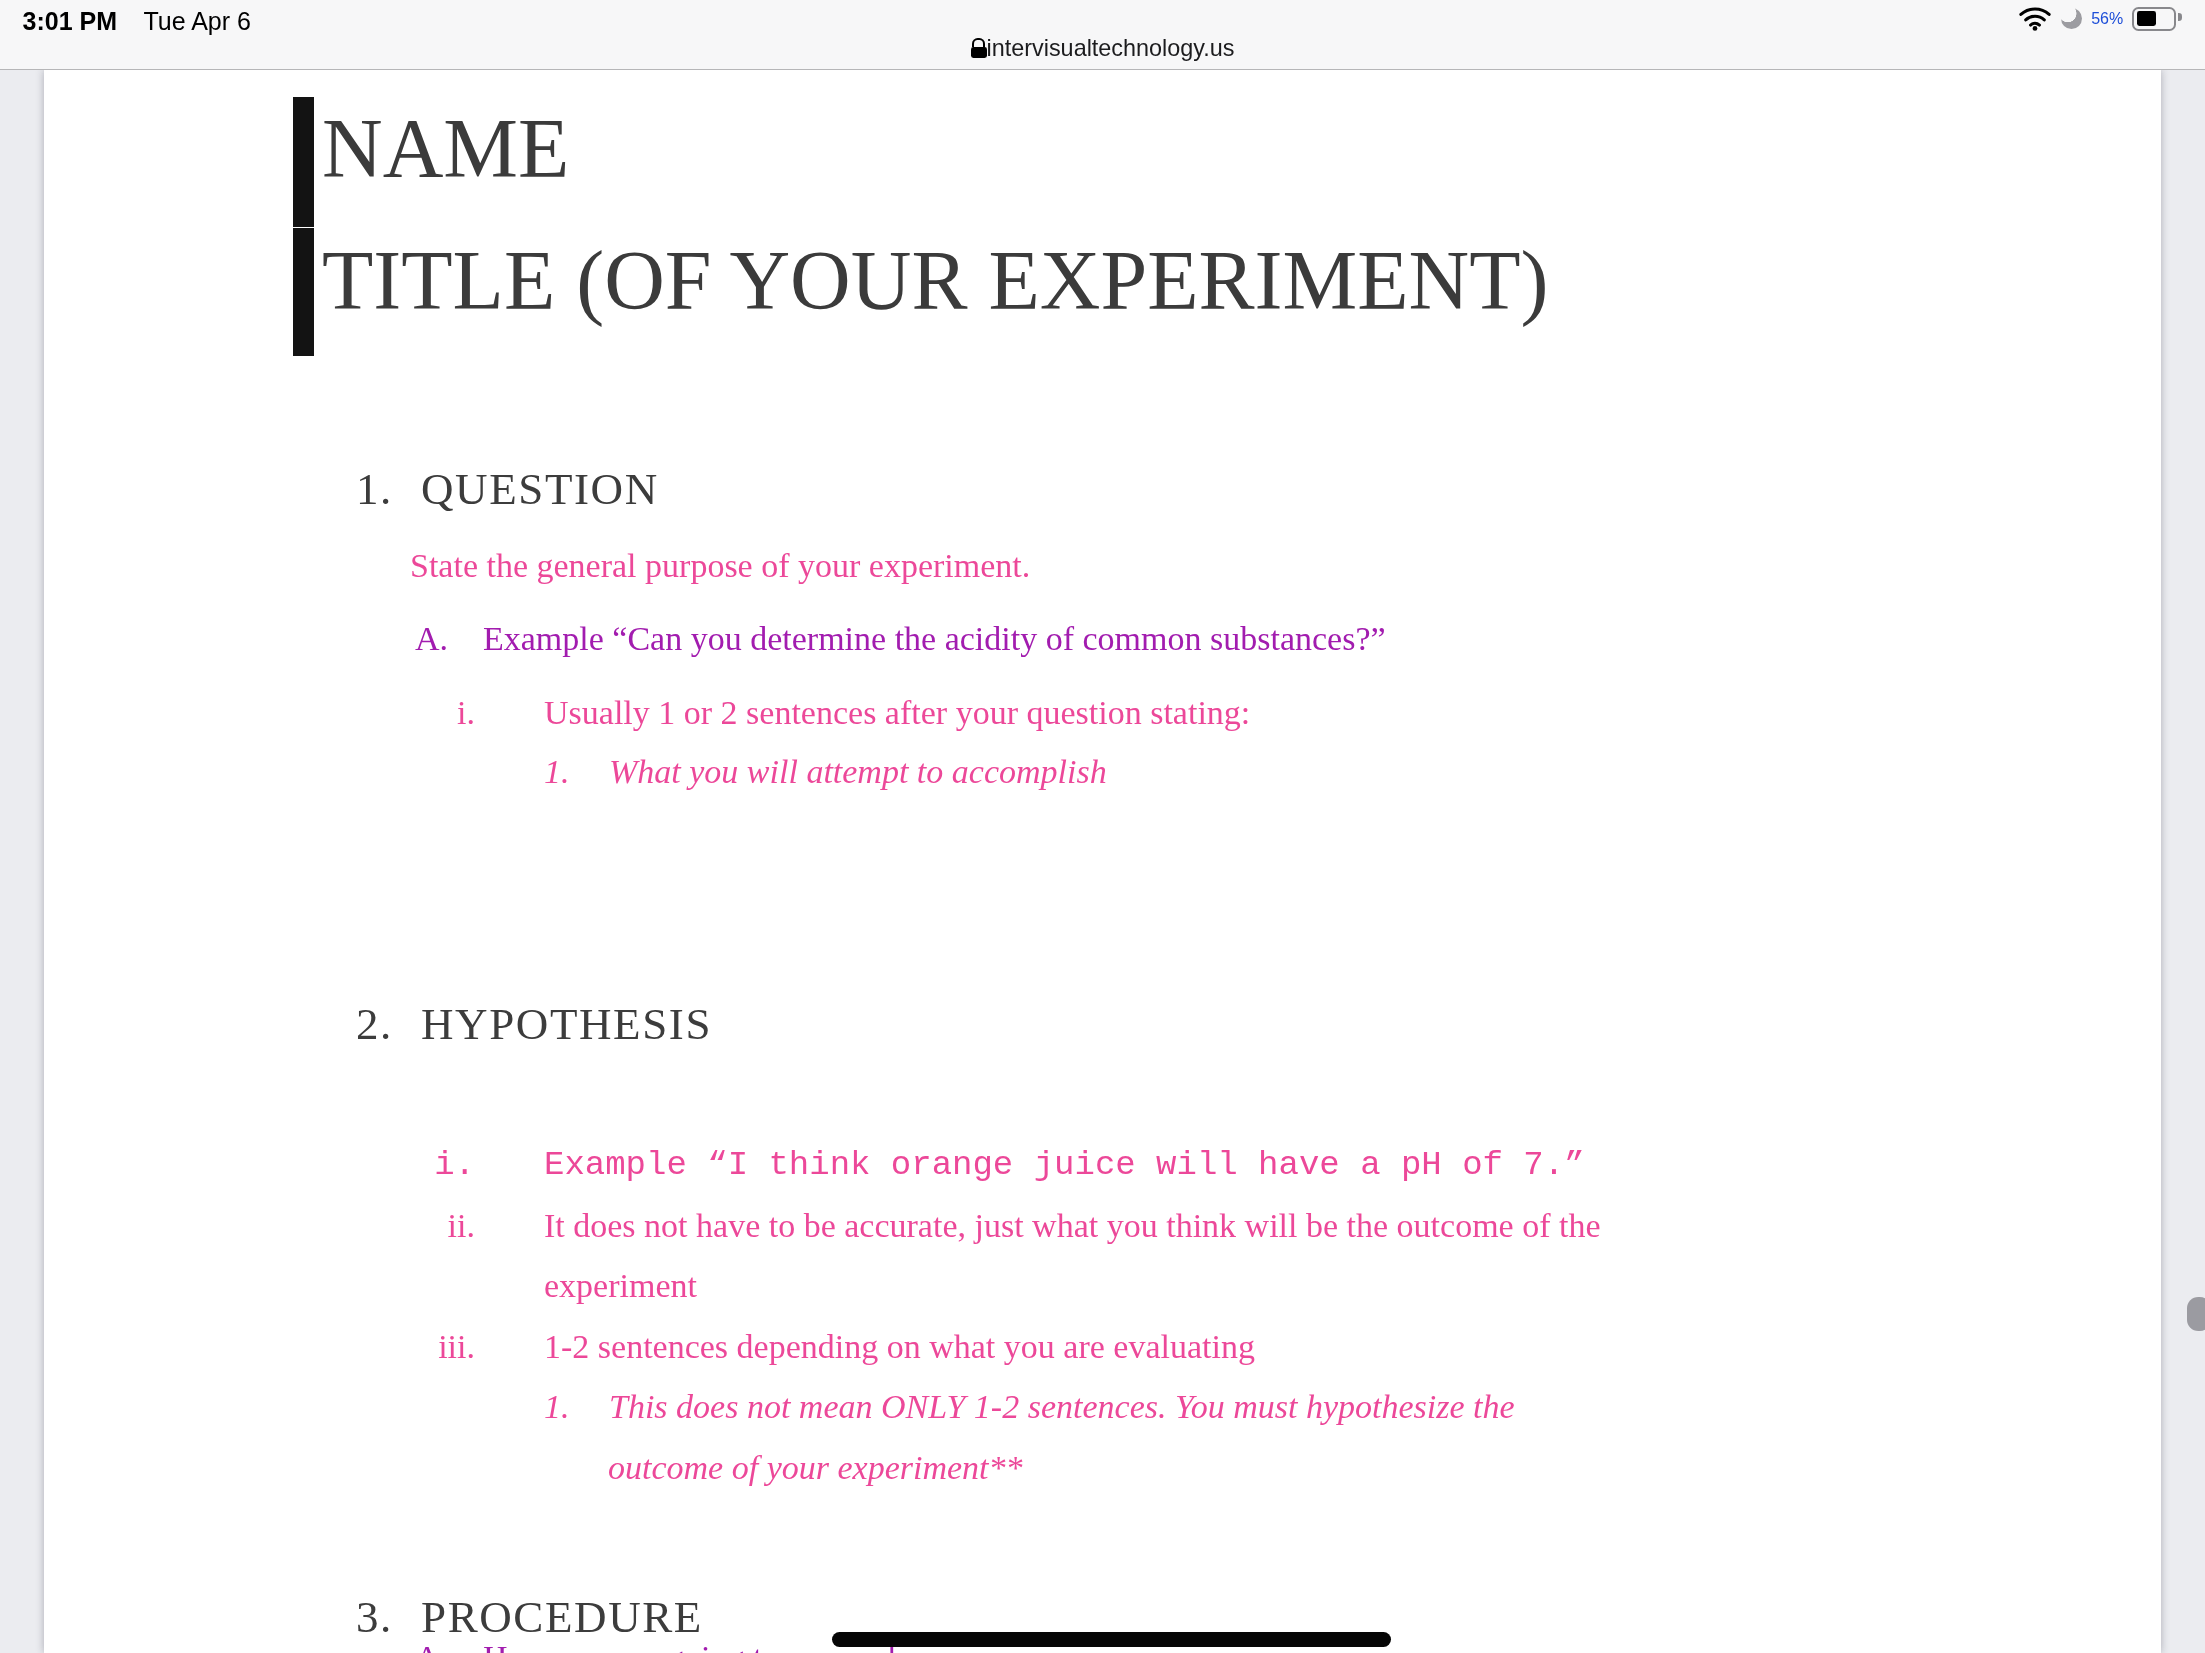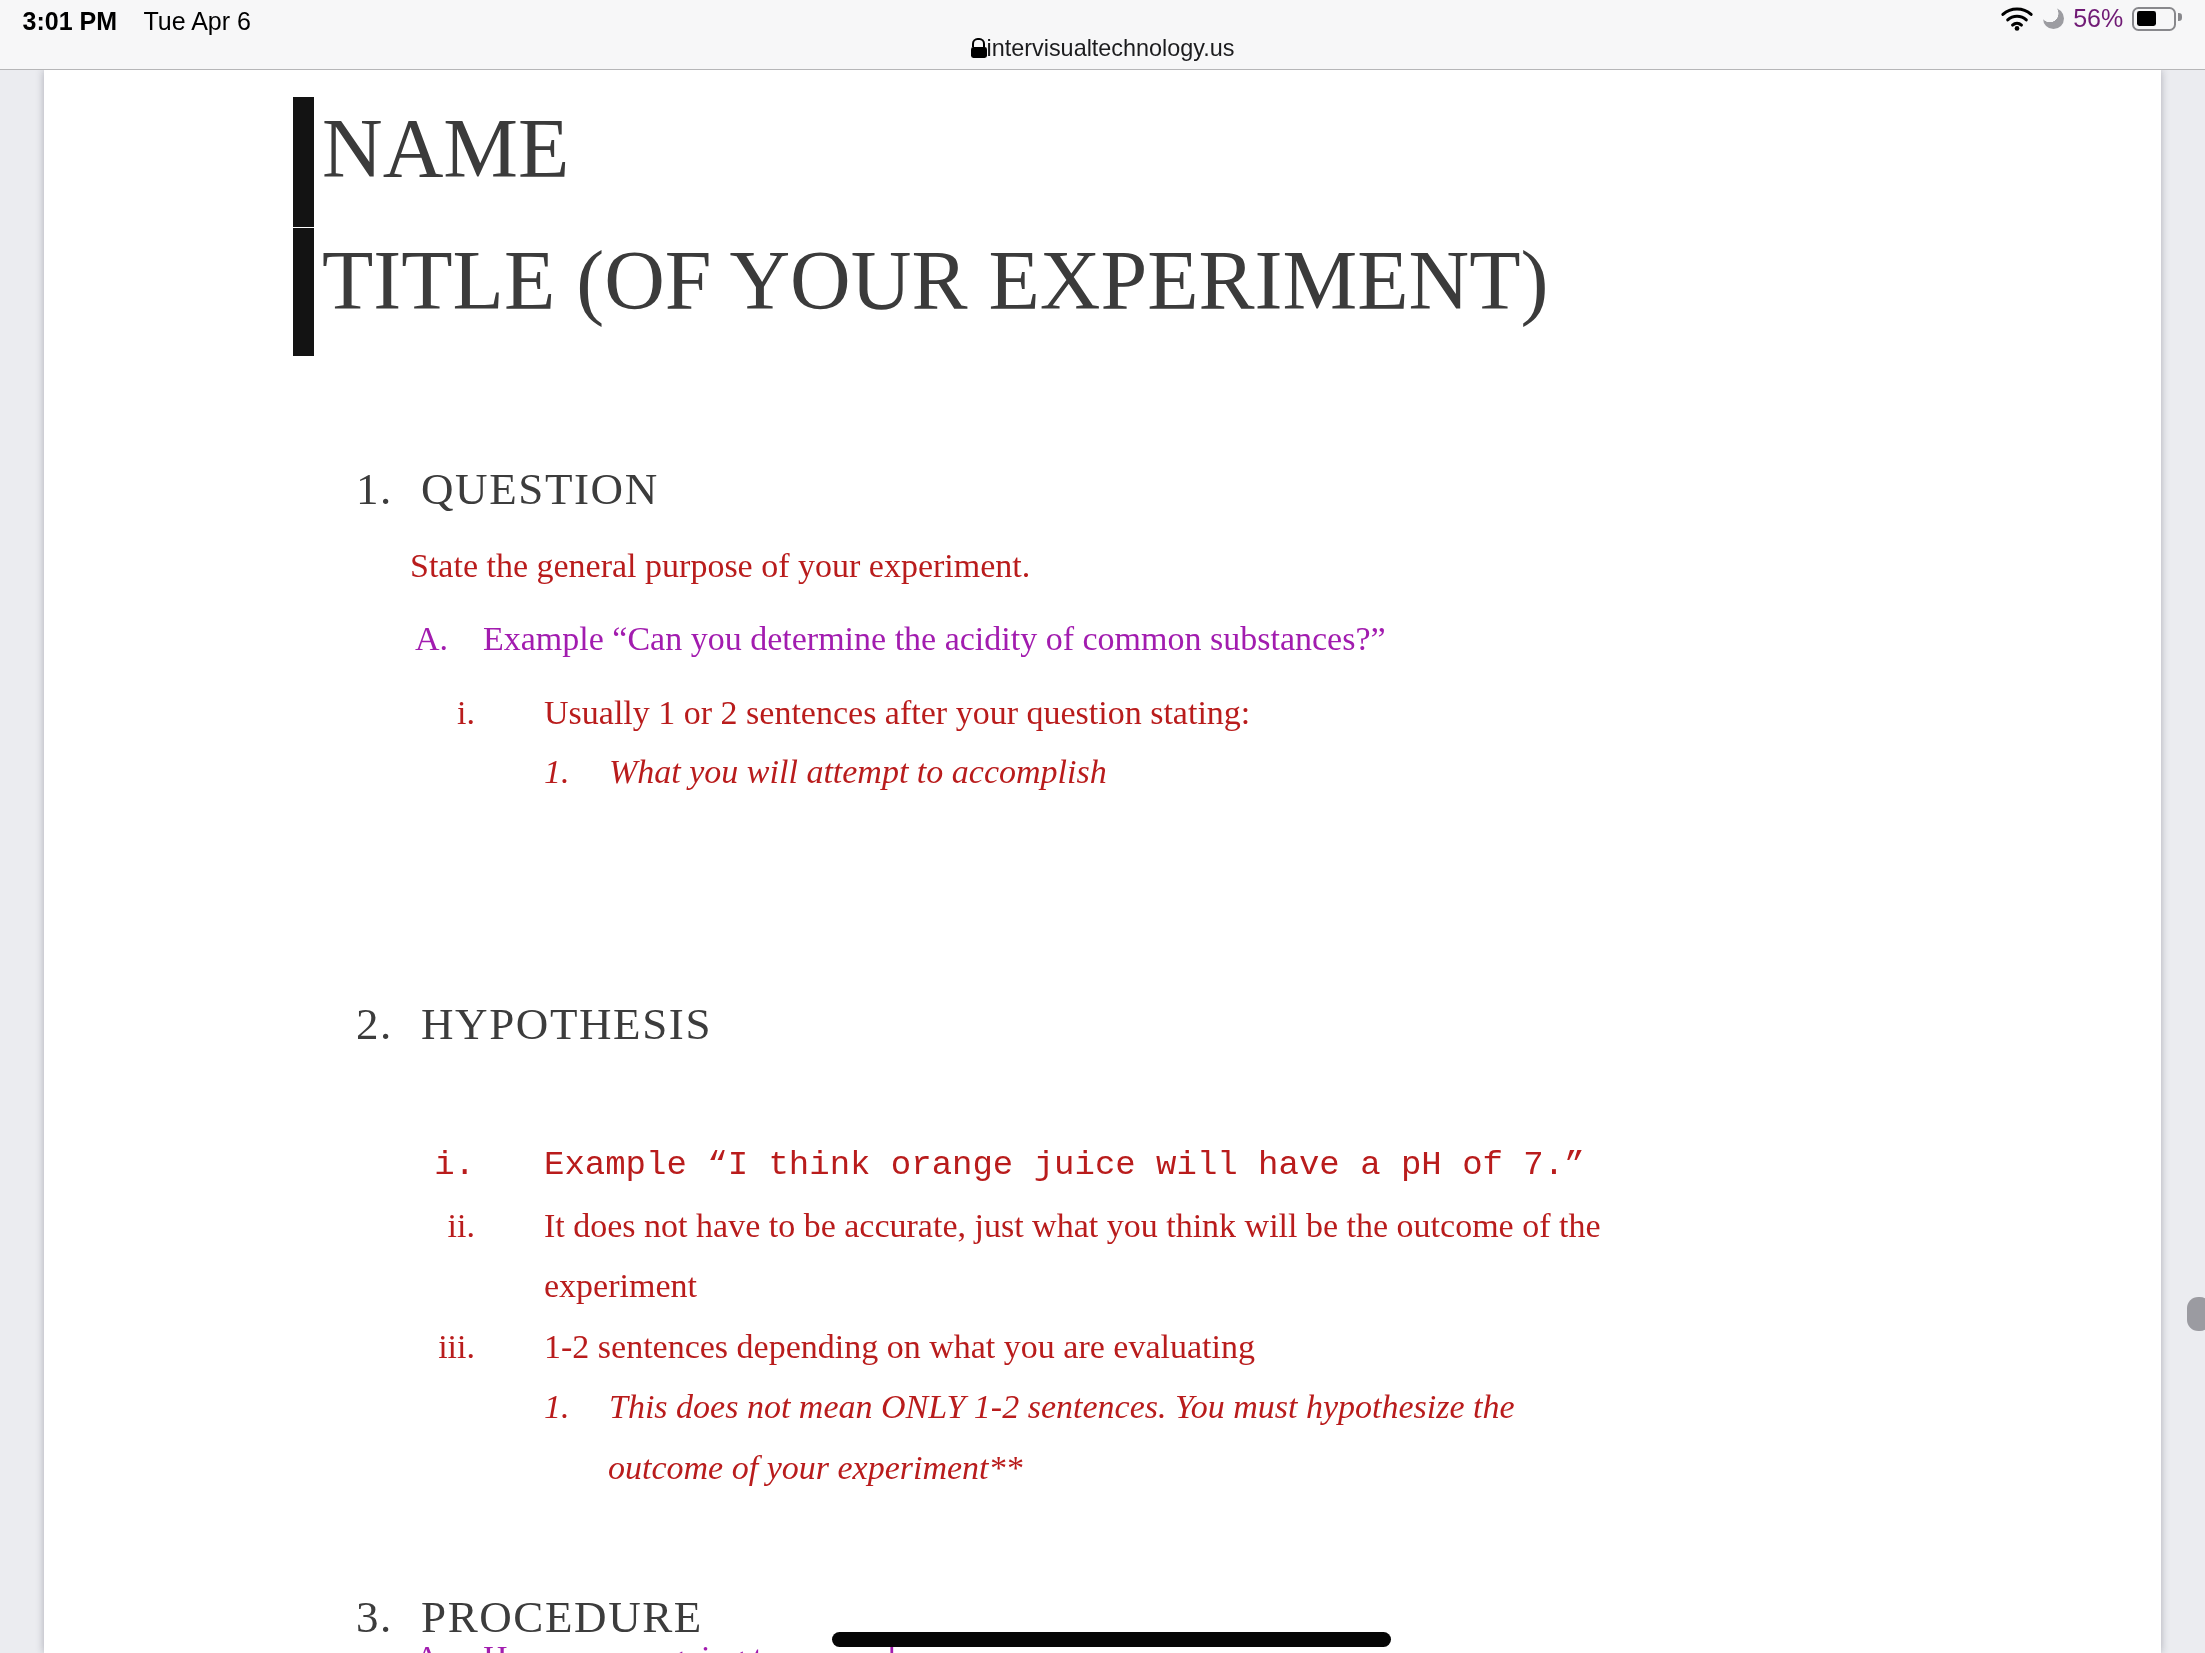--- a/index.html
+++ b/index.html
@@ -8,21 +8,21 @@
 
   
   #chrome{position:absolute;top:0;left:0;right:0;height:70px;background:#f7f7f8;
           border-bottom:1.6px solid #b6b6b8;box-sizing:border-box;z-index:8;}
   .sb-left{position:absolute;left:22.6px;top:7.3px;font-size:25px;color:#000;}
   .sb-time{font-weight:700;}
   .sb-date{font-weight:400;margin-left:19.4px;}
   .sb-right{position:absolute;right:24px;top:5.7px;display:flex;align-items:center;gap:9px;height:26px;}
   .moon{width:21px;height:21px;border-radius:50%;
         background:radial-gradient(circle at 32% 26%, #f7f7f8 0 8.5px, #9c9ca1 9px);}
-  .batt-pct{font-size:25px;color:#701a75;}
+  .batt-pct{font-size:16px;color:#1d4ed8;}
   .batt{position:relative;width:40px;height:20px;border:2.4px solid #88888c;border-radius:6.5px;margin-right:4.8px;}
   .batt-fill{position:absolute;left:2.4px;top:2.4px;bottom:2.4px;width:19.4px;background:#000;border-radius:2.4px;}
   .batt-nub{position:absolute;right:-7.3px;top:4.8px;width:4px;height:8px;background:#88888c;border-radius:0 3.2px 3.2px 0;}
   .urlrow{position:absolute;left:0;right:0;top:31px;height:34px;display:flex;
           align-items:center;justify-content:center;cursor:pointer;}
   .url-text{font-size:23.4px;color:#1c1c1e;}
   .lock{display:inline-flex;flex-direction:column;align-items:center;}
   .lock-shackle{width:9px;height:7.3px;border:2.4px solid #000;border-bottom:none;border-radius:5.7px 5.7px 0 0;}
   .lock-body{width:16px;height:11.3px;background:#000;border-radius:2.4px;}
 
@@ -31,21 +31,21 @@
         box-shadow:0 0 8px rgba(40,40,60,.32);overflow:hidden;}
   .accent-bar{position:absolute;left:249px;width:21px;background:#131313;}
   #bar1{top:27px;height:130px;}
   #bar2{top:158px;height:128px;}
   .doc-h{position:absolute;left:278px;font-family:"Liberation Serif",serif;
          font-size:84px;line-height:1;color:#3b3b3b;white-space:nowrap;}
   #h-name{top:37px;}
   #h-title{top:169px;}
 
   .row{position:absolute;font-family:"Liberation Serif",serif;font-size:34px;line-height:1.2;
-       white-space:nowrap;color:#b91c1c;}
+       white-space:nowrap;color:#ec4899;}
   .dark{color:#a21caf;}
   .heading{font-size:45px;letter-spacing:1.6px;color:#3c3c3c;}
   .it{font-style:italic;}
   .mk{display:inline-block;}
   .lvl-sec .mk{width:65px;}
   .lvl-A  .mk{width:68px;}
   .lvl-i  .mk{width:131px;text-align:right;margin-right:69px;}
   .lvl-1  .mk{width:65px;}
 
   

